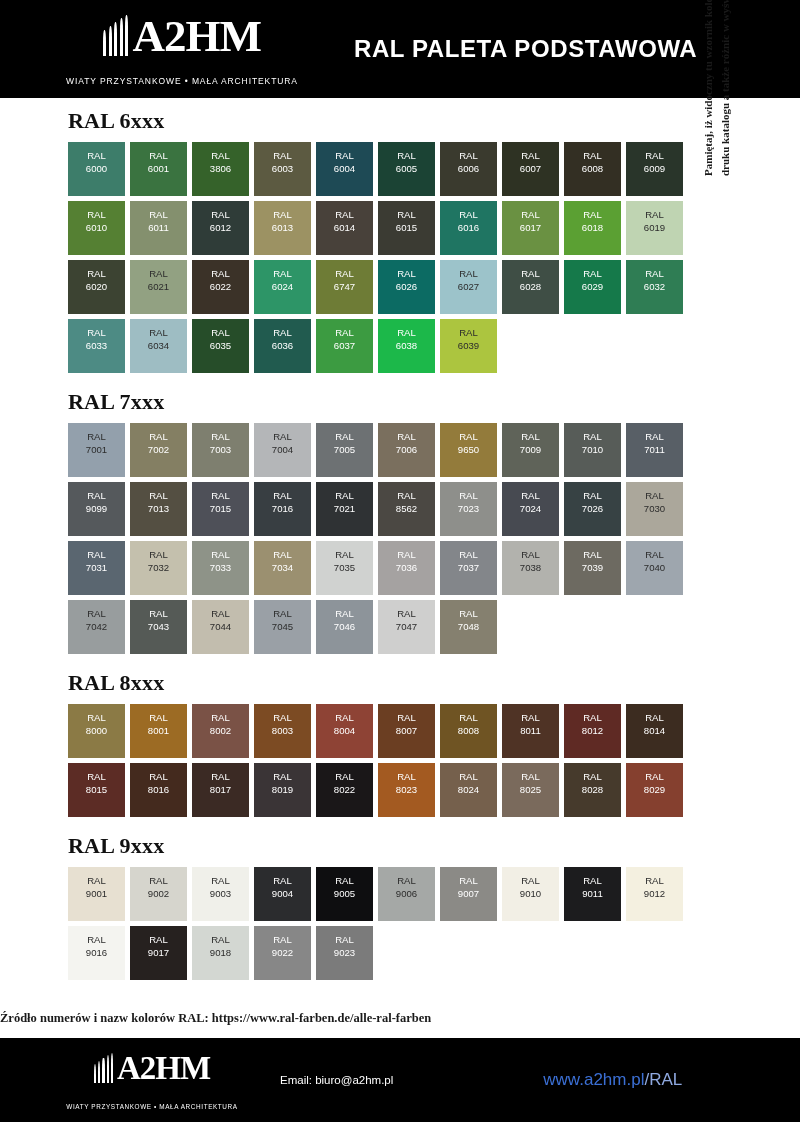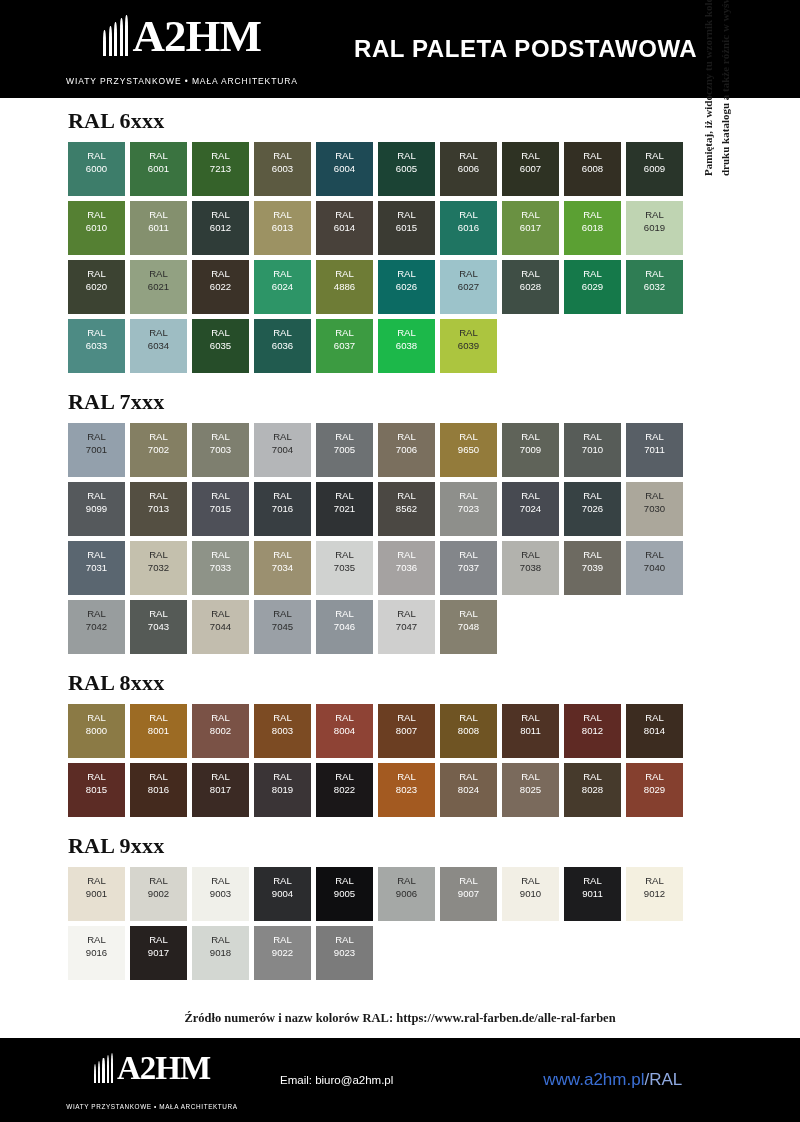--- a/index.html
+++ b/index.html
@@ -146,21 +146,21 @@
     text-align: left;
     font-weight: bold;
   }
 
   
   .source-line {
     position: absolute;
     bottom: 12px;
     left: 0;
     width: 800px;
-    text-align: center;
+    text-align: left;
     font-family: "Liberation Serif", serif;
     font-weight: bold;
     font-size: 12.5px;
     color: #1a1a1a;
   }
 
   
   .footer {
     position: relative;
     height: 84px;
@@ -224,21 +224,21 @@
             <div class="swatch dark" style="background: rgb(61, 125, 106);">
               <span class="sw-pre">RAL</span>
               <span class="sw-num">6000</span>
             </div>
             <div class="swatch dark" style="background: rgb(58, 115, 64);">
               <span class="sw-pre">RAL</span>
               <span class="sw-num">6001</span>
             </div>
             <div class="swatch dark" style="background: rgb(53, 98, 42);">
               <span class="sw-pre">RAL</span>
-              <span class="sw-num">7213</span>
+              <span class="sw-num">3806</span>
             </div>
             <div class="swatch dark" style="background: rgb(92, 90, 65);">
               <span class="sw-pre">RAL</span>
               <span class="sw-num">6003</span>
             </div>
             <div class="swatch dark" style="background: rgb(30, 74, 85);">
               <span class="sw-pre">RAL</span>
               <span class="sw-num">6004</span>
             </div>
             <div class="swatch dark" style="background: rgb(27, 67, 52);">
@@ -312,21 +312,21 @@
             <div class="swatch dark" style="background: rgb(59, 50, 40);">
               <span class="sw-pre">RAL</span>
               <span class="sw-num">6022</span>
             </div>
             <div class="swatch dark" style="background: rgb(45, 149, 103);">
               <span class="sw-pre">RAL</span>
               <span class="sw-num">6024</span>
             </div>
             <div class="swatch dark" style="background: rgb(110, 124, 54);">
               <span class="sw-pre">RAL</span>
-              <span class="sw-num">4886</span>
+              <span class="sw-num">6747</span>
             </div>
             <div class="swatch dark" style="background: rgb(12, 107, 99);">
               <span class="sw-pre">RAL</span>
               <span class="sw-num">6026</span>
             </div>
             <div class="swatch light" style="background: rgb(156, 195, 202);">
               <span class="sw-pre">RAL</span>
               <span class="sw-num">6027</span>
             </div>
             <div class="swatch dark" style="background: rgb(63, 78, 69);">

